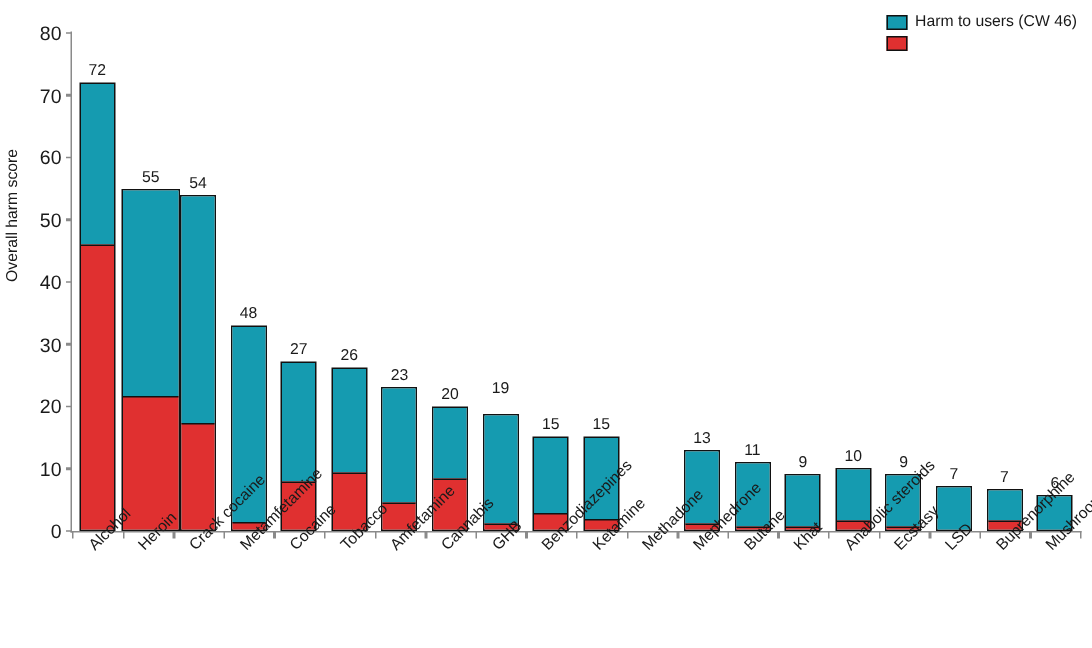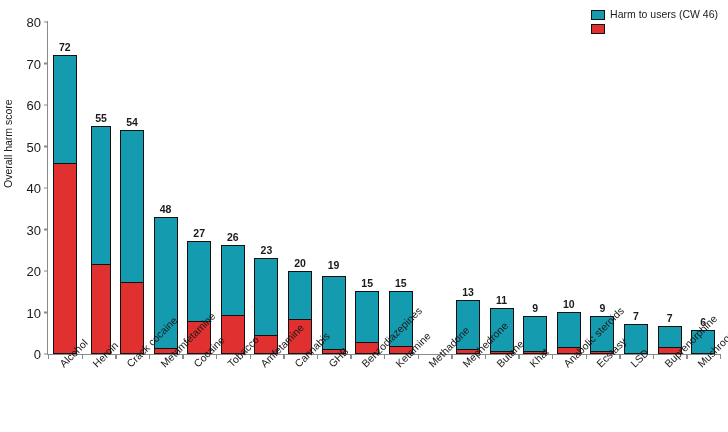--- a/index.html
+++ b/index.html
@@ -105,21 +105,20 @@
   .bars {
     position: absolute;
     left: 0;
     top: 0;
     right: 0;
     bottom: 0;
   }
   .bar-group {
     position: absolute;
     bottom: 0;
-    font-weight: bold;
   }
   .bar-stack {
     position: absolute;
     bottom: 0;
     left: 0;
     right: 0;
     border: 1px solid #111;
     box-sizing: border-box;
     display: flex;
     flex-direction: column;
@@ -220,21 +219,21 @@
         </div>
       </div>
     <div class="bars" id="bars">
         <div class="bar-group" style="left: 4.8px; width: 24px; height: 332px;">
           <div class="bar-stack" style="height: 298.8px;">
             <div class="seg-users" style="height: 107.9px; background: rgb(21, 155, 176);"></div>
             <div class="seg-others" style="height: 189.9px; background: rgb(224, 48, 48); border-top: 1px solid rgb(17, 17, 17);"></div>
           </div>
           <div class="bar-value" style="bottom: 300.8px;">72</div>
         </div>
-        <div class="bar-group" style="left: 43px; width: 20px; height: 332px;">
+        <div class="bar-group" style="left: 33px; width: 39px; height: 332px;">
           <div class="bar-stack" style="height: 228.25px;">
             <div class="seg-users" style="height: 138.195px; background: rgb(21, 155, 176);"></div>
             <div class="seg-others" style="height: 89.055px; background: rgb(224, 48, 48); border-top: 1px solid rgb(17, 17, 17);"></div>
           </div>
           <div class="bar-value" style="bottom: 230.25px;">55</div>
         </div>
         <div class="bar-group" style="left: 72px; width: 24px; height: 332px;">
           <div class="bar-stack" style="height: 224.1px;">
             <div class="seg-users" style="height: 152.305px; background: rgb(21, 155, 176);"></div>
             <div class="seg-others" style="height: 70.795px; background: rgb(224, 48, 48); border-top: 1px solid rgb(17, 17, 17);"></div>
@@ -274,21 +273,21 @@
             <div class="seg-users" style="height: 48.97px; background: rgb(21, 155, 176);"></div>
             <div class="seg-others" style="height: 33.445px; background: rgb(224, 48, 48); border-top: 1px solid rgb(17, 17, 17);"></div>
           </div>
           <div class="bar-value" style="bottom: 85.415px;">20</div>
         </div>
         <div class="bar-group" style="left: 273.6px; width: 24px; height: 332px;">
           <div class="bar-stack" style="height: 78.435px;">
             <div class="seg-users" style="height: 74.285px; background: rgb(21, 155, 176);"></div>
             <div class="seg-others" style="height: 3.15px; background: rgb(224, 48, 48); border-top: 1px solid rgb(17, 17, 17);"></div>
           </div>
-          <div class="bar-value" style="bottom: 83px;">19</div>
+          <div class="bar-value" style="bottom: 89px;">19</div>
         </div>
         <div class="bar-group" style="left: 307.2px; width: 24px; height: 332px;">
           <div class="bar-stack" style="height: 63.08px;">
             <div class="seg-users" style="height: 51.46px; background: rgb(21, 155, 176);"></div>
             <div class="seg-others" style="height: 10.62px; background: rgb(224, 48, 48); border-top: 1px solid rgb(17, 17, 17);"></div>
           </div>
           <div class="bar-value" style="bottom: 65.08px;">15</div>
         </div>
         <div class="bar-group" style="left: 340.8px; width: 24px; height: 332px;">
           <div class="bar-stack" style="height: 63.08px;">

